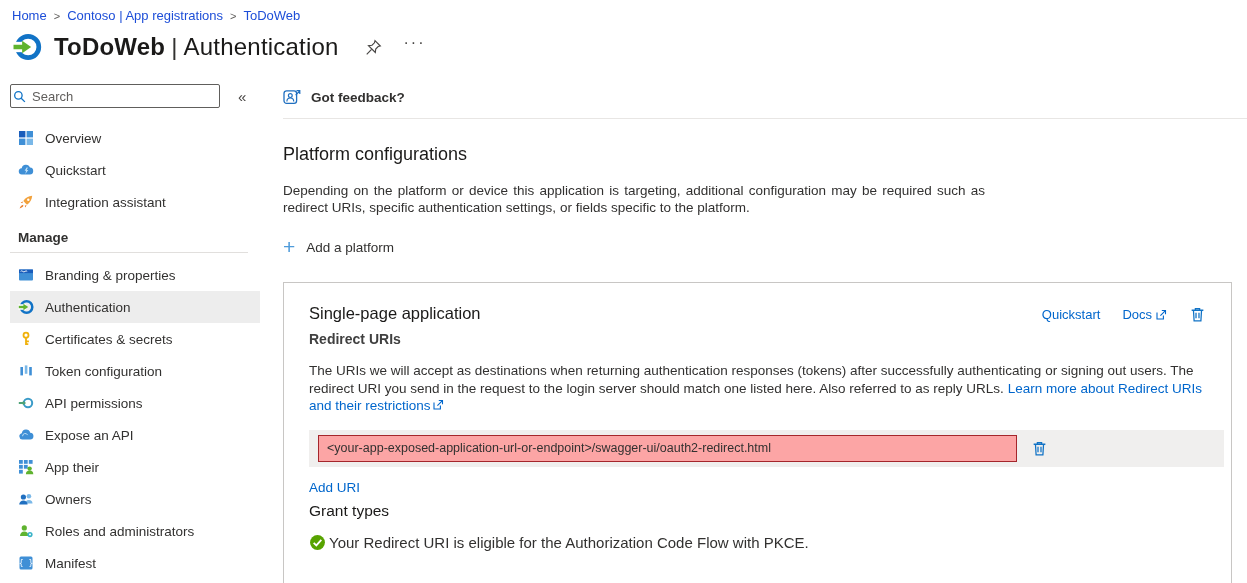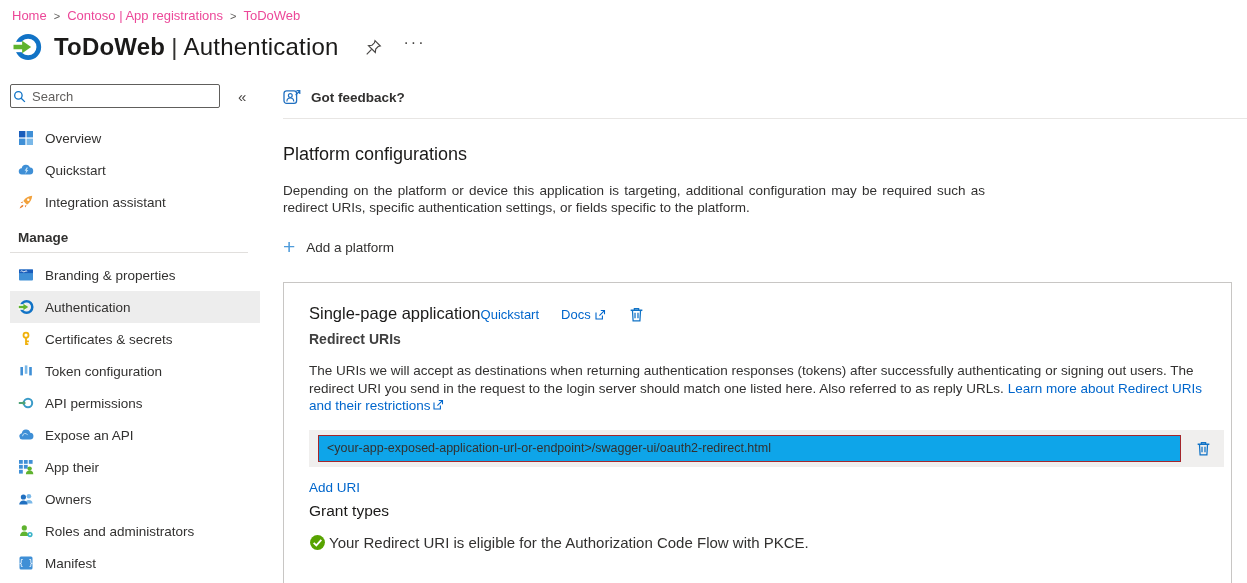--- a/index.html
+++ b/index.html
@@ -1,21 +1,21 @@
 <!DOCTYPE html>
 <html><head>
 <meta charset="utf-8">
 <style>
   * { margin:0; padding:0; box-sizing:border-box; }
   html,body { width:1247px; height:583px; background:#fff; overflow:hidden;
     font-family:"Liberation Sans", sans-serif; color:#323130; }
 
   
   .breadcrumb { padding:8px 0 0 12px; font-size:13px; display:flex; align-items:center; gap:7px; }
-  .breadcrumb a { color:#ec4899; text-decoration:none; cursor:pointer; }
+  .breadcrumb a { color:#1d4ed8; text-decoration:none; cursor:pointer; }
   .crumb-sep { color:#605e5c; font-size:11px; padding-top:1px; }
 
   
   .page-header { display:flex; align-items:center; padding:9px 0 0 12px; }
   .app-icon { width:30px; height:30px; margin-right:12px; flex:none; }
   .page-title { font-size:24px; font-weight:400; color:#1b1a19; letter-spacing:.2px; }
   .page-title b { font-weight:700; }
   .title-sep { color:#323130; padding:0 6px; font-weight:300; }
   .pin-btn { margin-left:26px; cursor:pointer; display:flex; }
   .more-btn { margin-left:22px; color:#484644; font-size:16px; letter-spacing:2px; cursor:pointer; line-height:10px; padding-bottom:8px; }
@@ -51,33 +51,33 @@
 
   .section-title { font-size:18px; font-weight:400; color:#1b1a19; margin-top:25px; }
   .section-desc { font-size:13.5px; line-height:17px; width:702px; text-align:justify; margin-top:17px; color:#323130; }
 
   .add-platform { display:flex; align-items:center; gap:11px; margin-top:23px;
     font-size:13.5px; color:#323130; cursor:pointer; width:max-content; }
   .plus-glyph { color:#4f9bda; font-size:21px; font-weight:300; line-height:16px; }
 
   
   .card { margin-top:27px; width:949px; border:1px solid #c8c6c4; padding:21px 25px 40px 25px; min-height:300px; }
-  .card-head { display:flex; align-items:flex-start; }
+  .card-head { display:flex; justify-content:space-between; align-items:flex-start; }
   .card-title { font-size:16.5px; color:#1b1a19; }
   .card-subtitle { font-size:14px; font-weight:700; margin-top:8px; color:#404040; }
   .card-links { display:flex; align-items:center; gap:22px; padding-top:2px; }
   .card-links a { color:#0066cc; font-size:13px; text-decoration:none; cursor:pointer; display:flex; align-items:center; gap:2px; }
   .icon-btn { cursor:pointer; display:flex; }
 
   .card-desc { font-size:13.5px; line-height:17.5px; margin-top:15px; color:#323130; }
   .card-desc a { color:#0066cc; text-decoration:none; cursor:pointer; }
   .ext-icon { display:inline-block; vertical-align:-1px; margin-left:1px; }
 
   .uri-row { margin-top:15px; background:#f0efee; display:flex; align-items:center; padding:5px 9px; width:915px; }
-  .uri-input { flex:none; width:863px; height:27px; border:1px solid #a4262c; background:#0ea5e9;
+  .uri-input { flex:none; width:699px; height:27px; border:1px solid #a4262c; background:#fca5a5;
     font-size:12.5px; padding:0 8px; color:#323130; font-family:"Liberation Sans", sans-serif; outline:none; }
   .uri-row .icon-btn { margin-left:14px; }
 
   .add-uri { display:inline-block; color:#0066cc; font-size:13.5px; margin-top:13px; cursor:pointer; }
   .grant-title { font-size:15.5px; color:#1b1a19; margin-top:6px; }
   .pkce-row { display:flex; align-items:center; gap:3px; margin-top:14px; font-size:15px; color:#323130; }
 </style>
 </head>
 <body>
 

